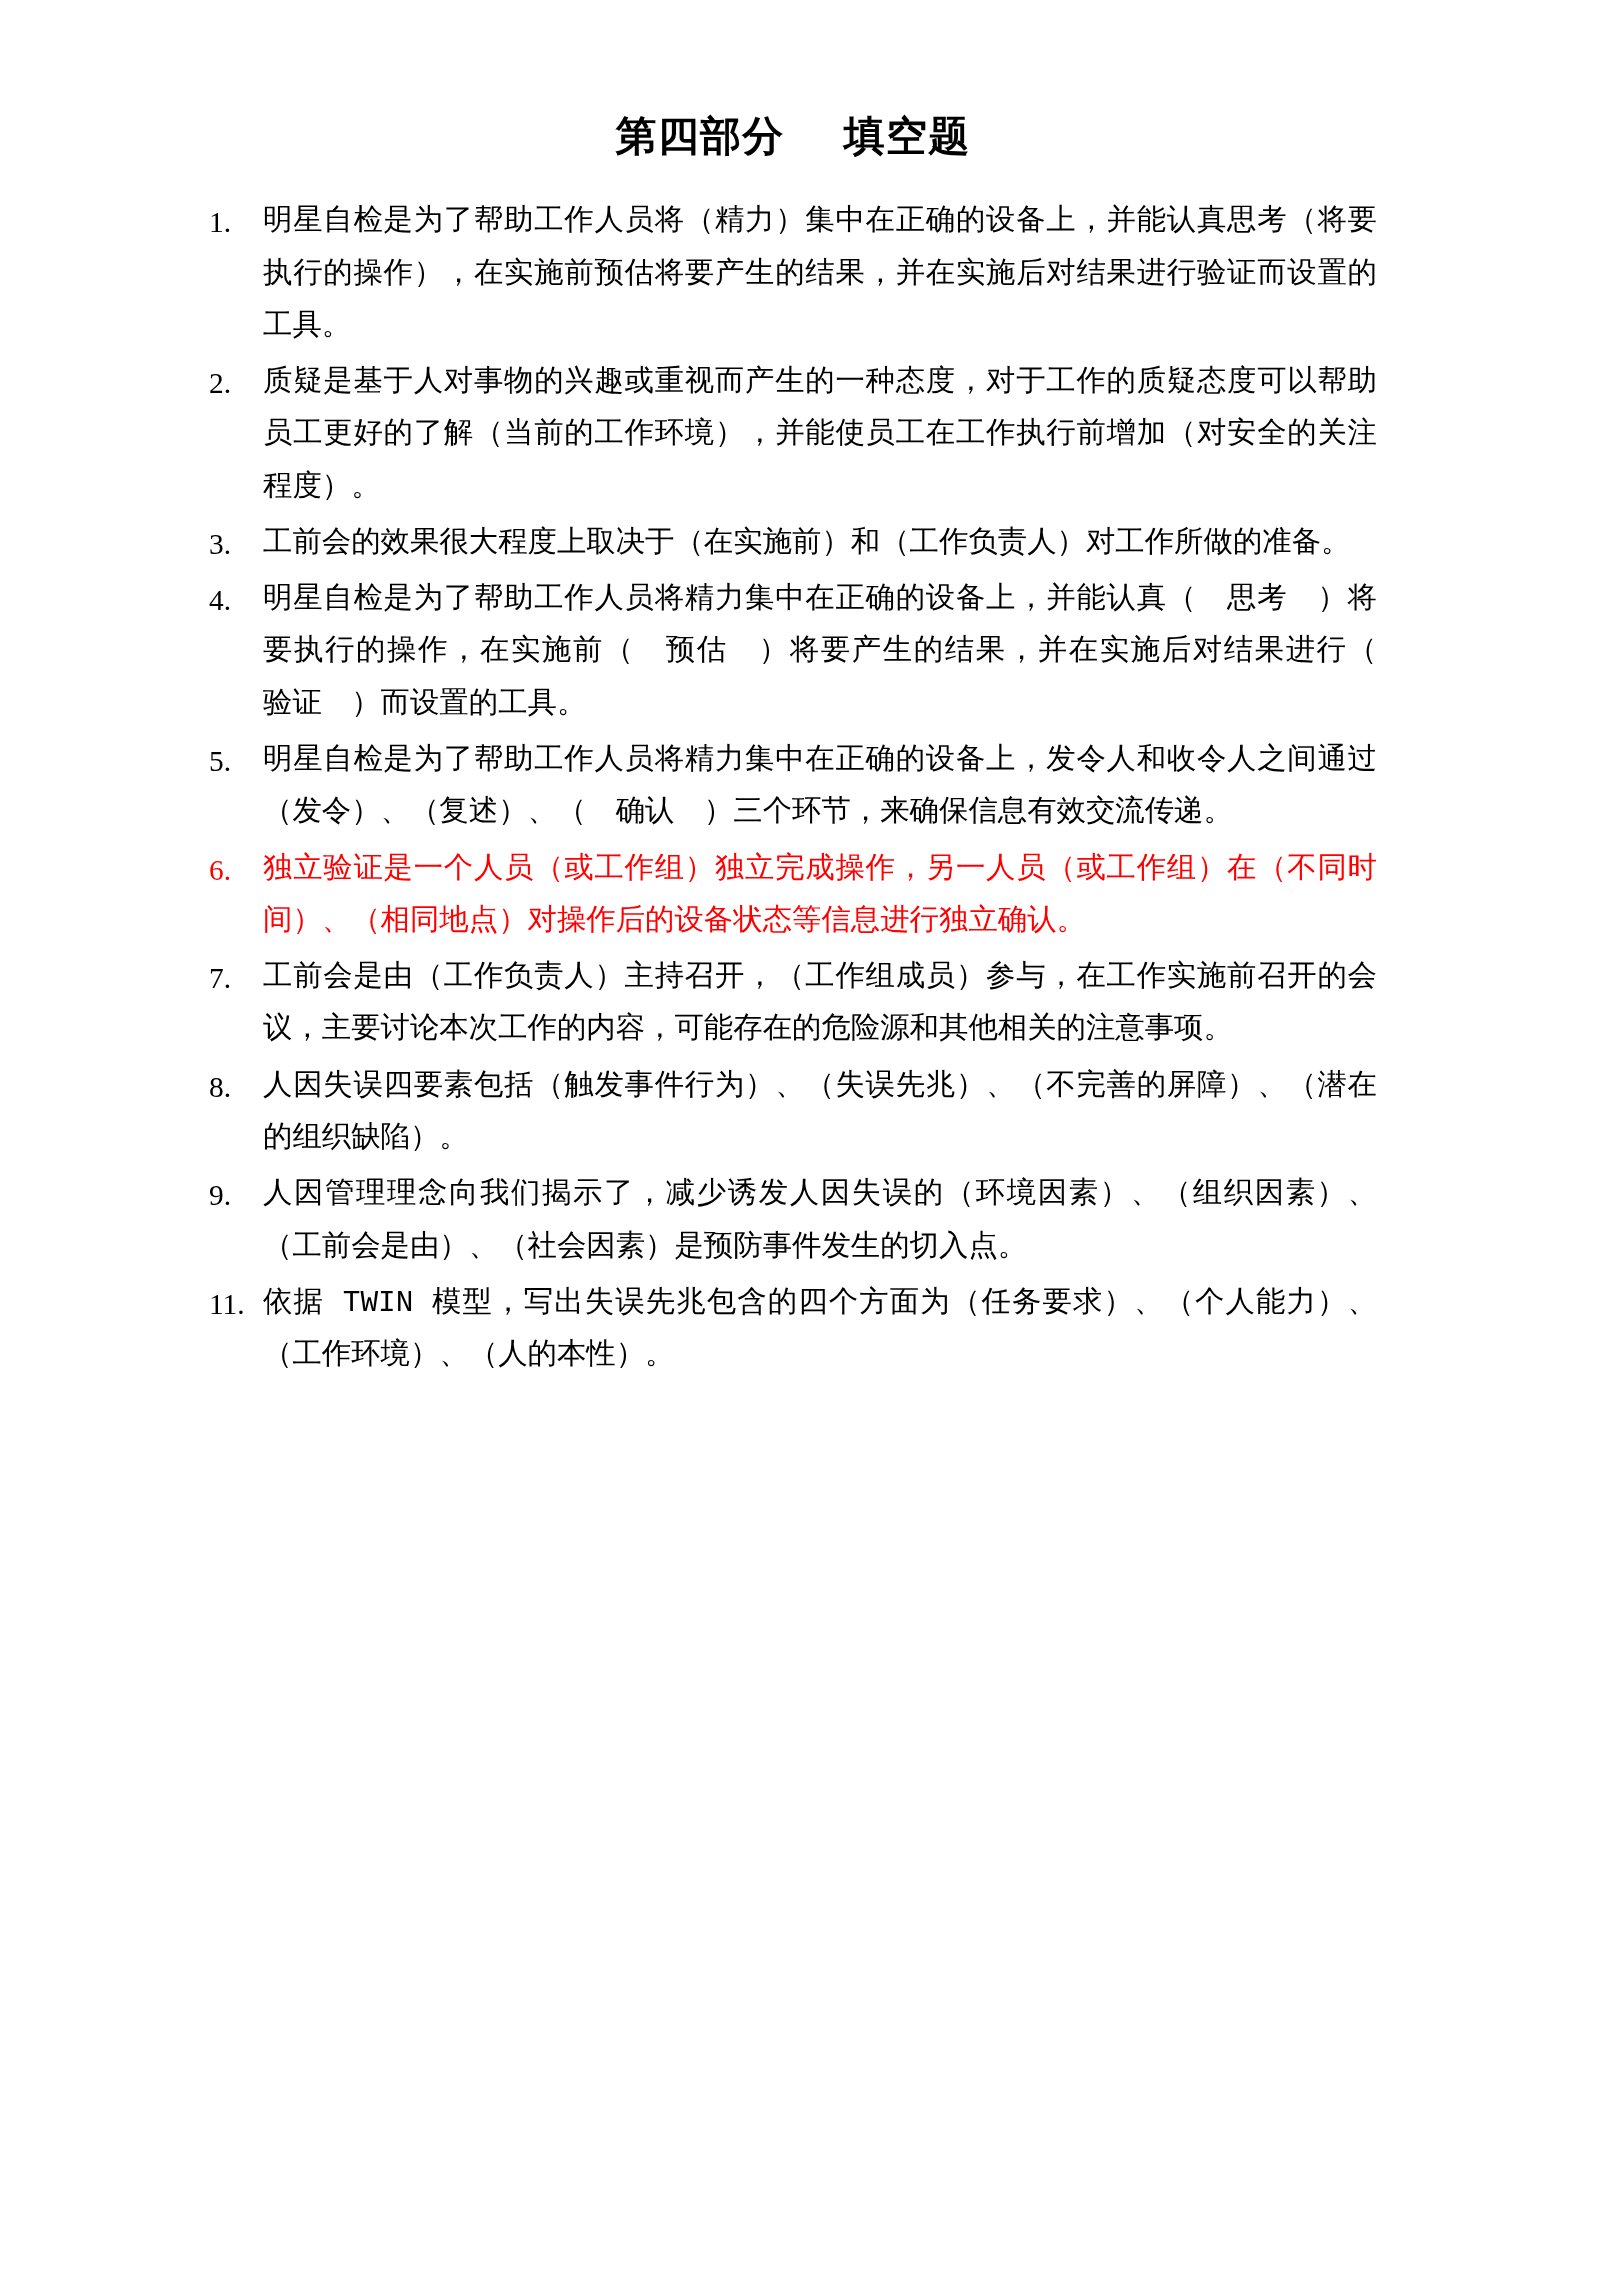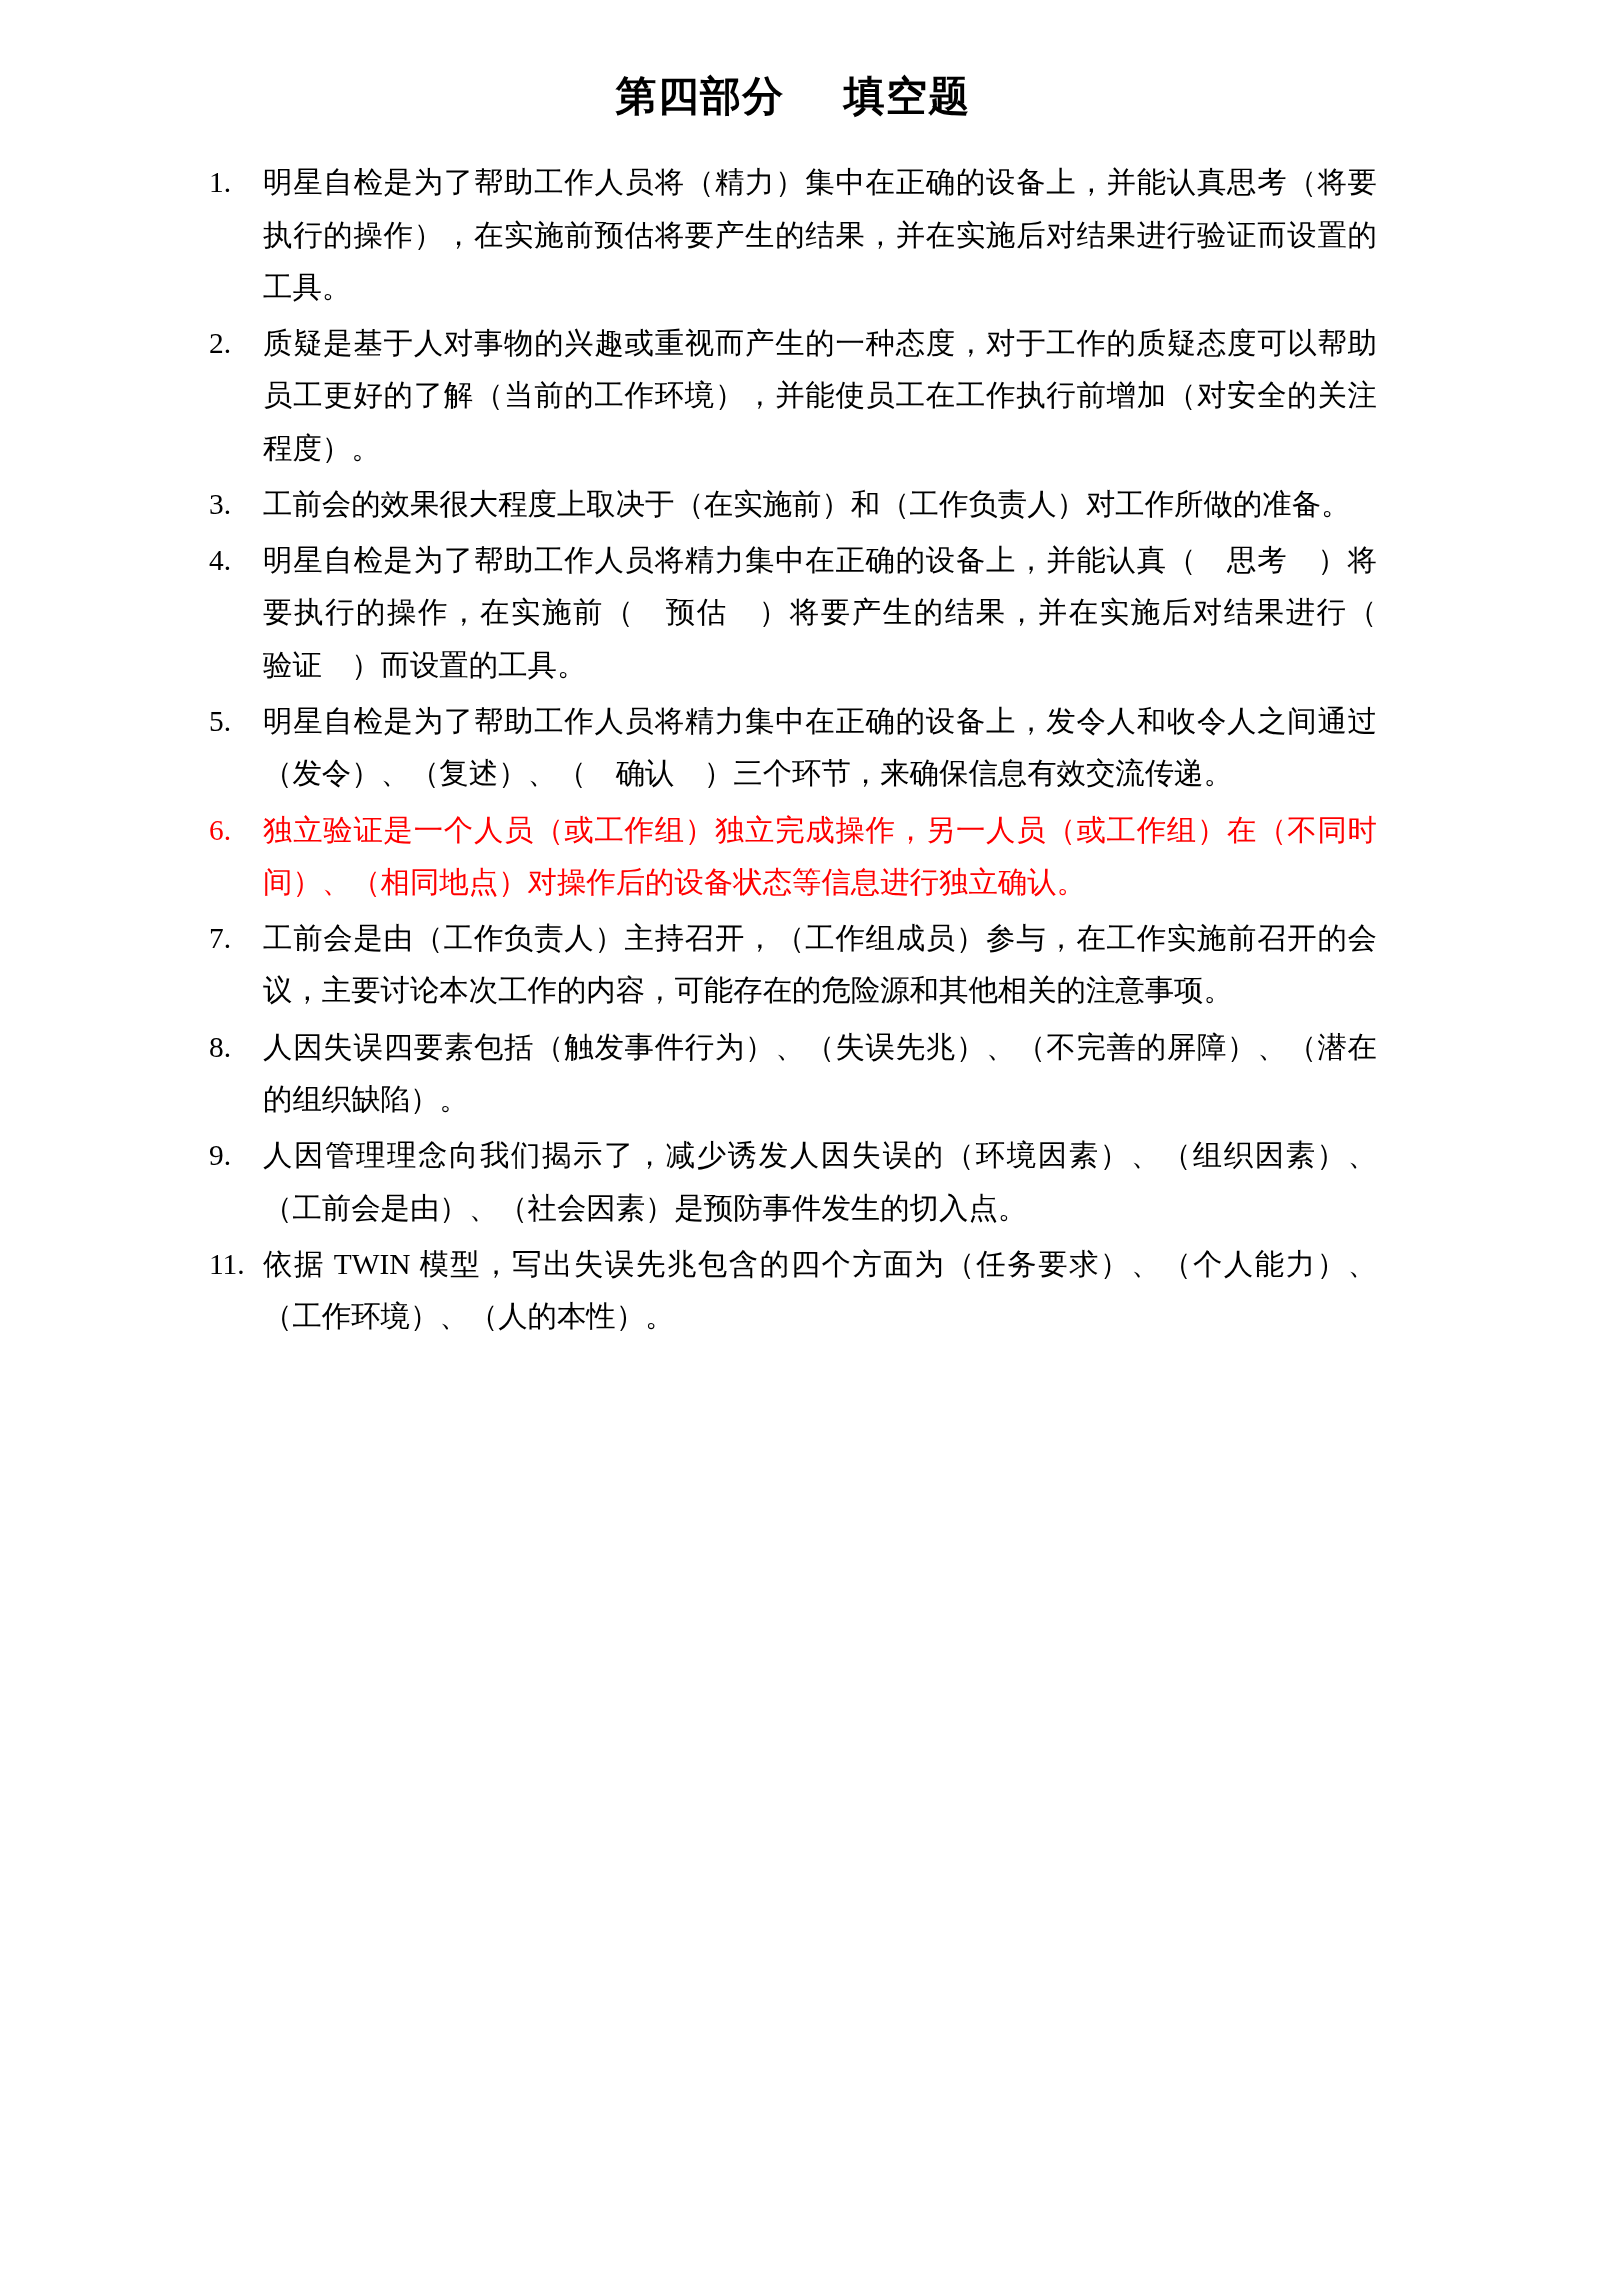--- a/index.html
+++ b/index.html
@@ -12,21 +12,21 @@
     height: 2295px;
     font-family: "Liberation Serif", "DejaVu Serif", serif;
     color: #000000;
     -webkit-font-smoothing: antialiased;
   }
   .page {
     position: relative;
     width: 1573px;
     height: 2295px;
     box-sizing: border-box;
-    padding: 72px 196px 0 209px;
+    padding: 112px 196px 0 209px;
   }
   .doc-title {
     text-align: center;
     font-size: 41px;
     font-weight: bold;
     letter-spacing: 1.3px;
     margin: 0 0 35px 0;
     line-height: 1.2;
   }
   .doc-title .gap {
@@ -54,20 +54,21 @@
     top: 0;
     width: 48px;
     text-align: left;
     font-size: 29.4px;
   }
   li.item.wide .num {
     width: 55px;
   }
   li.item .body {
     display: block;
+    font-family: Liberation Mono, monospace;
   }
   li.item.red {
     color: #ff0000;
   }
   li.item.red .num {
     color: #ff0000;
   }
 </style>
 </head>
 <body>

